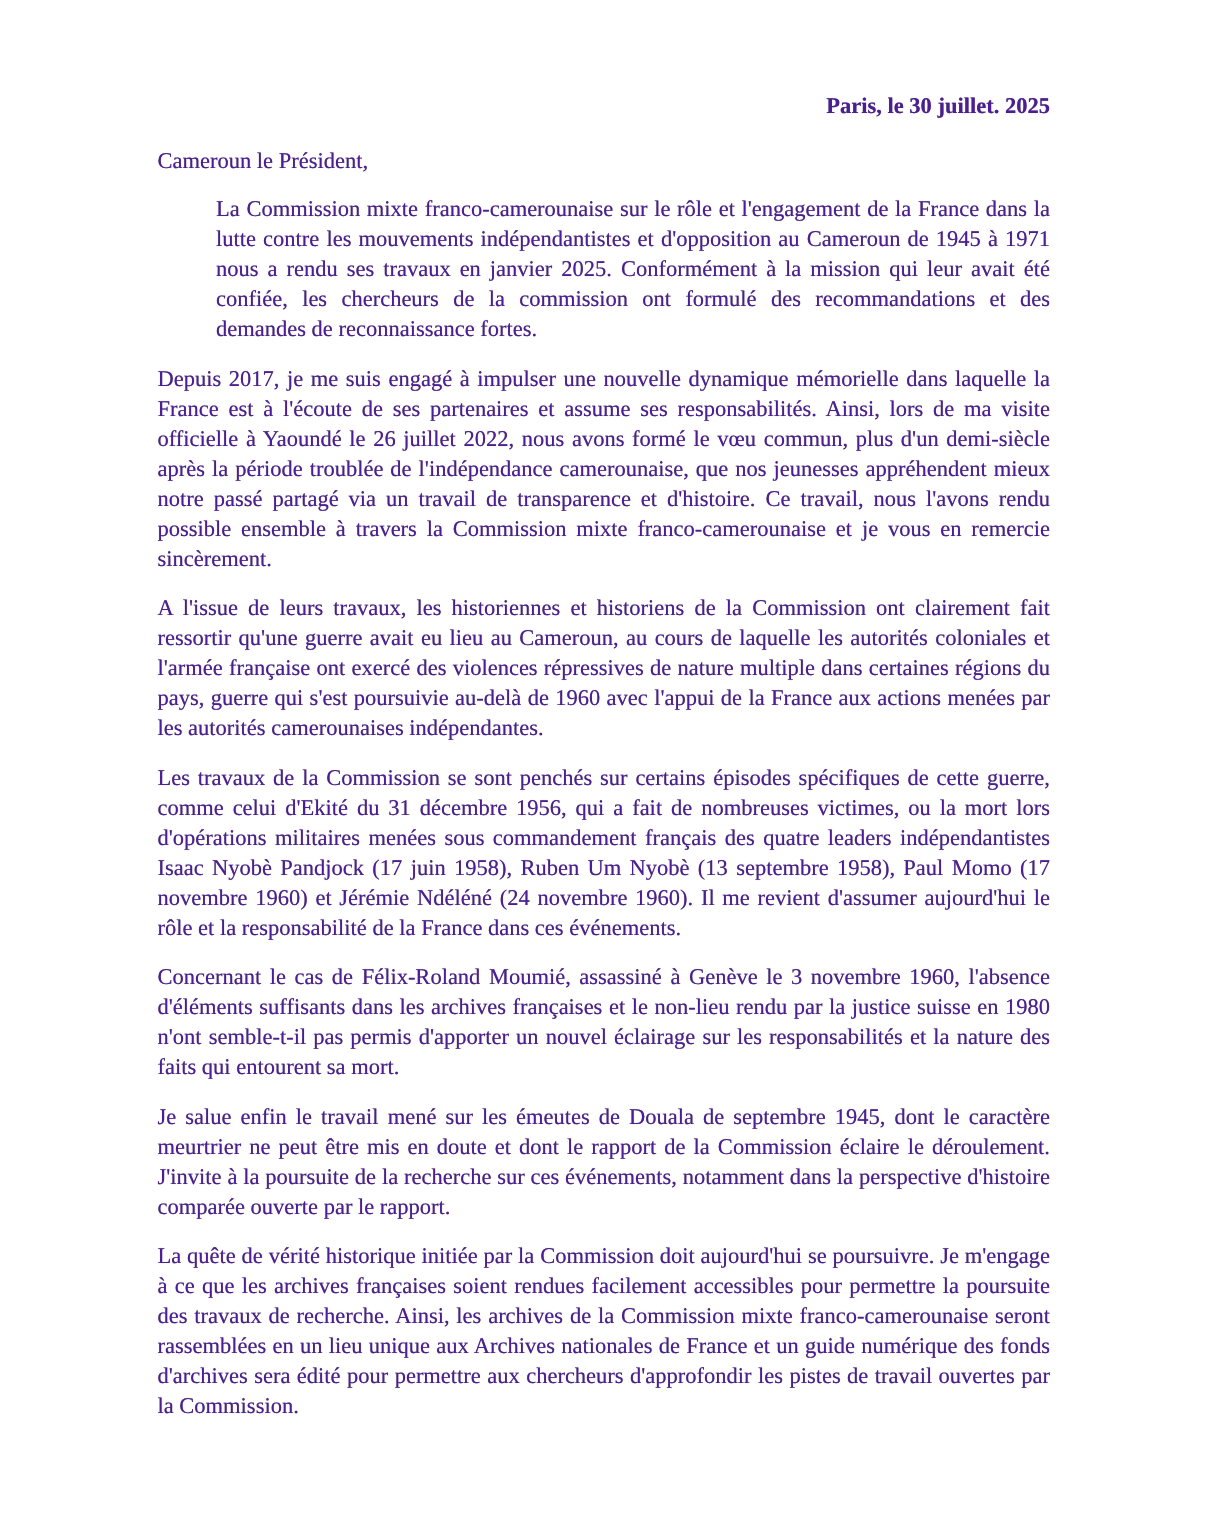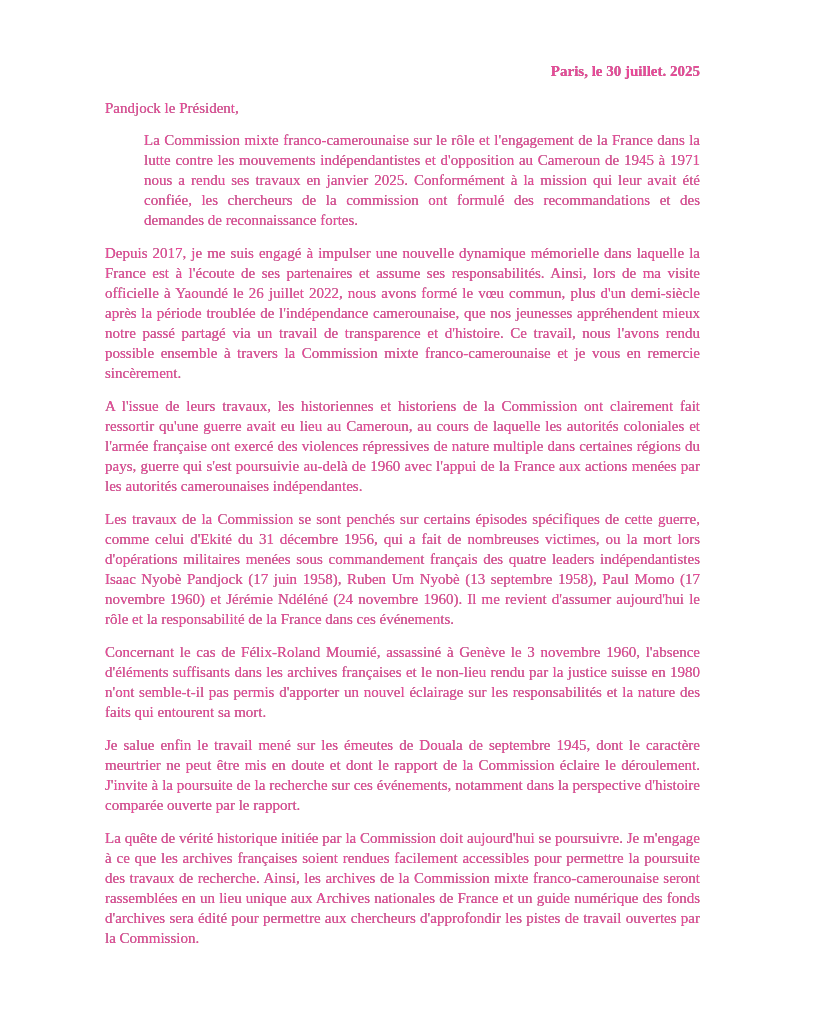--- a/index.html
+++ b/index.html
@@ -17,21 +17,21 @@
     width: 819px;
     height: 1024px;
     background: #ffffff;
     overflow: hidden;
   }
   .content {
     position: absolute;
     left: 105px;
     top: 61px;
     width: 595px;
-    color: #ec4899;
+    color: #4c1d95;
     font-size: 15px;
     line-height: 20px;
     
     text-shadow: 0 0 0.45px rgba(40, 40, 40, 0.65);
   }
   .dateline {
     font-weight: bold;
     text-align: right;
     white-space: nowrap;
   }
@@ -47,21 +47,21 @@
     margin-top: 12px;
     margin-left: 39px;
   }
 </style>
 </head>
 <body>
 
 <div class="page">
   <div class="content">
     <div class="dateline">Paris, le 30 juillet. 2025</div>
-    <div class="salutation">Pandjock le Président,</div>
+    <div class="salutation">Cameroun le Président,</div>
     <div class="body-paragraphs">
       <p>La Commission mixte franco-camerounaise sur le rôle et l'engagement de la France dans la lutte contre les mouvements indépendantistes et d'opposition au Cameroun de 1945 à 1971 nous a rendu ses travaux en janvier 2025. Conformément à la mission qui leur avait été confiée, les chercheurs de la commission ont formulé des recommandations et des demandes de reconnaissance fortes.</p>
       <p>Depuis 2017, je me suis engagé à impulser une nouvelle dynamique mémorielle dans laquelle la France est à l'écoute de ses partenaires et assume ses responsabilités. Ainsi, lors de ma visite officielle à Yaoundé le 26 juillet 2022, nous avons formé le vœu commun, plus d'un demi-siècle après la période troublée de l'indépendance camerounaise, que nos jeunesses appréhendent mieux notre passé partagé via un travail de transparence et d'histoire. Ce travail, nous l'avons rendu possible ensemble à travers la Commission mixte franco-camerounaise et je vous en remercie sincèrement.</p>
       <p>A l'issue de leurs travaux, les historiennes et historiens de la Commission ont clairement fait ressortir qu'une guerre avait eu lieu au Cameroun, au cours de laquelle les autorités coloniales et l'armée française ont exercé des violences répressives de nature multiple dans certaines régions du pays, guerre qui s'est poursuivie au-delà de 1960 avec l'appui de la France aux actions menées par les autorités camerounaises indépendantes.</p>
       <p>Les travaux de la Commission se sont penchés sur certains épisodes spécifiques de cette guerre, comme celui d'Ekité du 31 décembre 1956, qui a fait de nombreuses victimes, ou la mort lors d'opérations militaires menées sous commandement français des quatre leaders indépendantistes Isaac Nyobè Pandjock (17 juin 1958), Ruben Um Nyobè (13 septembre 1958), Paul Momo (17 novembre 1960) et Jérémie Ndéléné (24 novembre 1960). Il me revient d'assumer aujourd'hui le rôle et la responsabilité de la France dans ces événements.</p>
       <p>Concernant le cas de Félix-Roland Moumié, assassiné à Genève le 3 novembre 1960, l'absence d'éléments suffisants dans les archives françaises et le non-lieu rendu par la justice suisse en 1980 n'ont semble-t-il pas permis d'apporter un nouvel éclairage sur les responsabilités et la nature des faits qui entourent sa mort.</p>
       <p>Je salue enfin le travail mené sur les émeutes de Douala de septembre 1945, dont le caractère meurtrier ne peut être mis en doute et dont le rapport de la Commission éclaire le déroulement. J'invite à la poursuite de la recherche sur ces événements, notamment dans la perspective d'histoire comparée ouverte par le rapport.</p>
       <p>La quête de vérité historique initiée par la Commission doit aujourd'hui se poursuivre. Je m'engage à ce que les archives françaises soient rendues facilement accessibles pour permettre la poursuite des travaux de recherche. Ainsi, les archives de la Commission mixte franco-camerounaise seront rassemblées en un lieu unique aux Archives nationales de France et un guide numérique des fonds d'archives sera édité pour permettre aux chercheurs d'approfondir les pistes de travail ouvertes par la Commission.</p>
     </div>
   </div>

